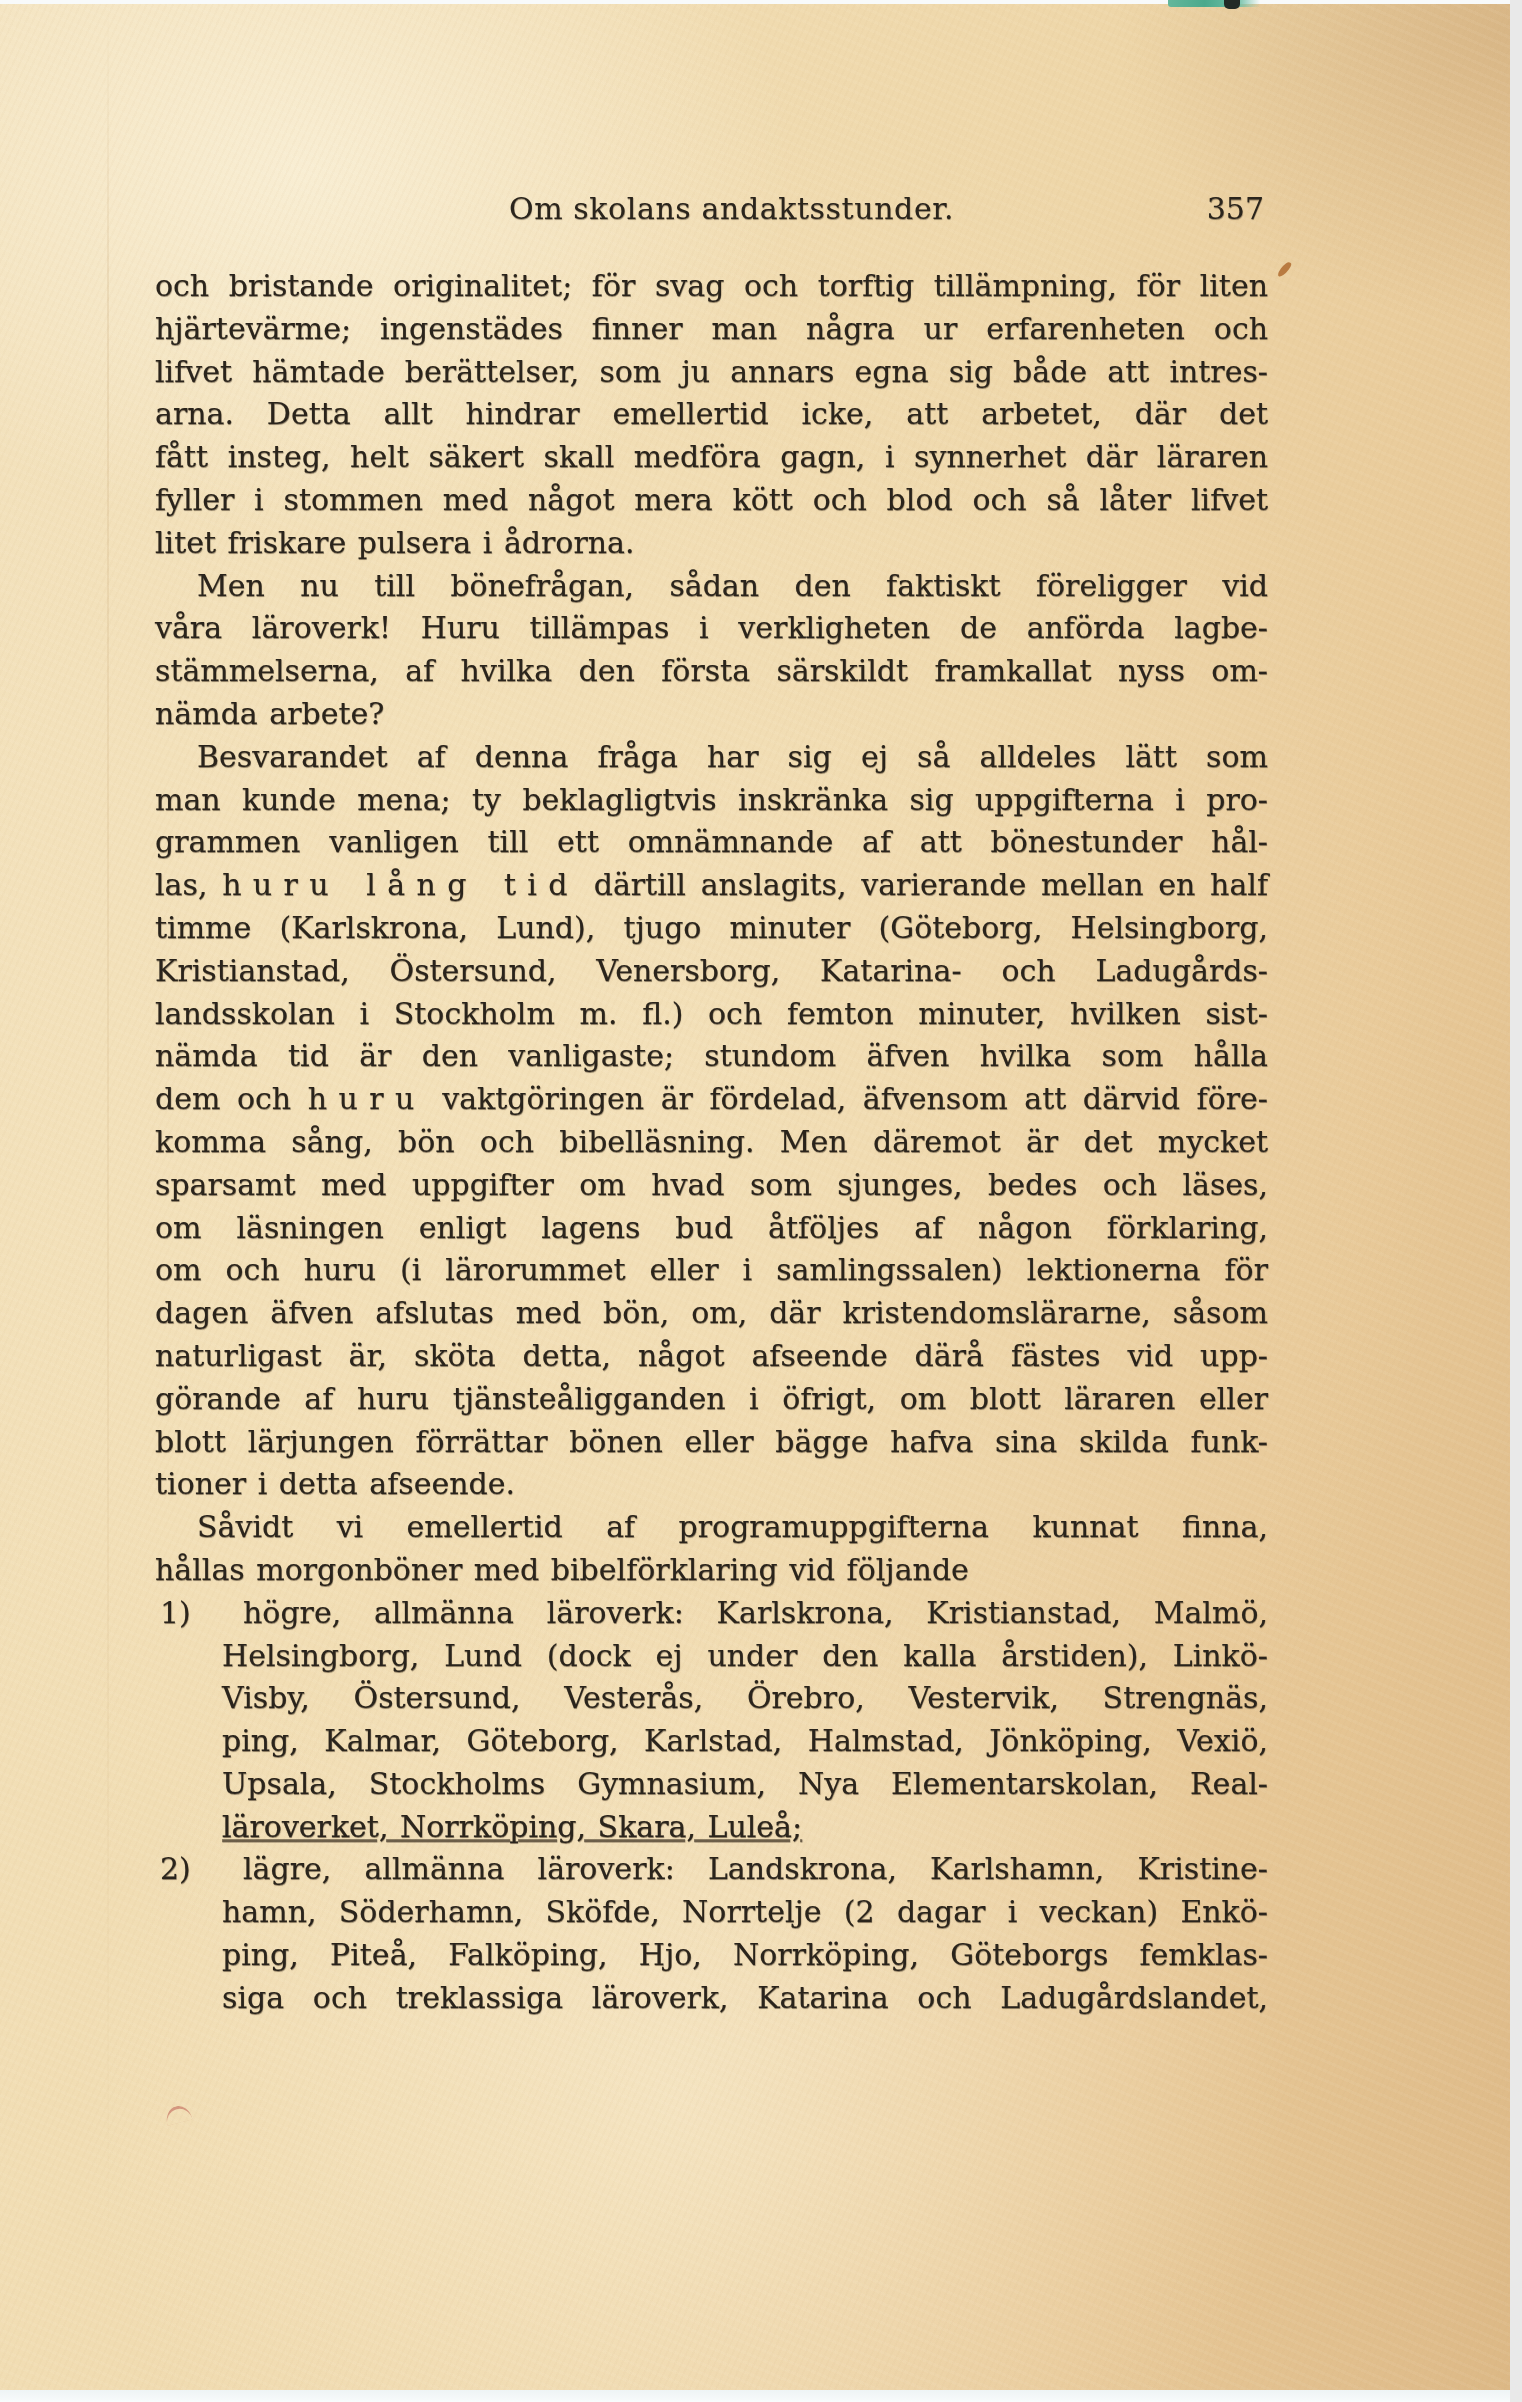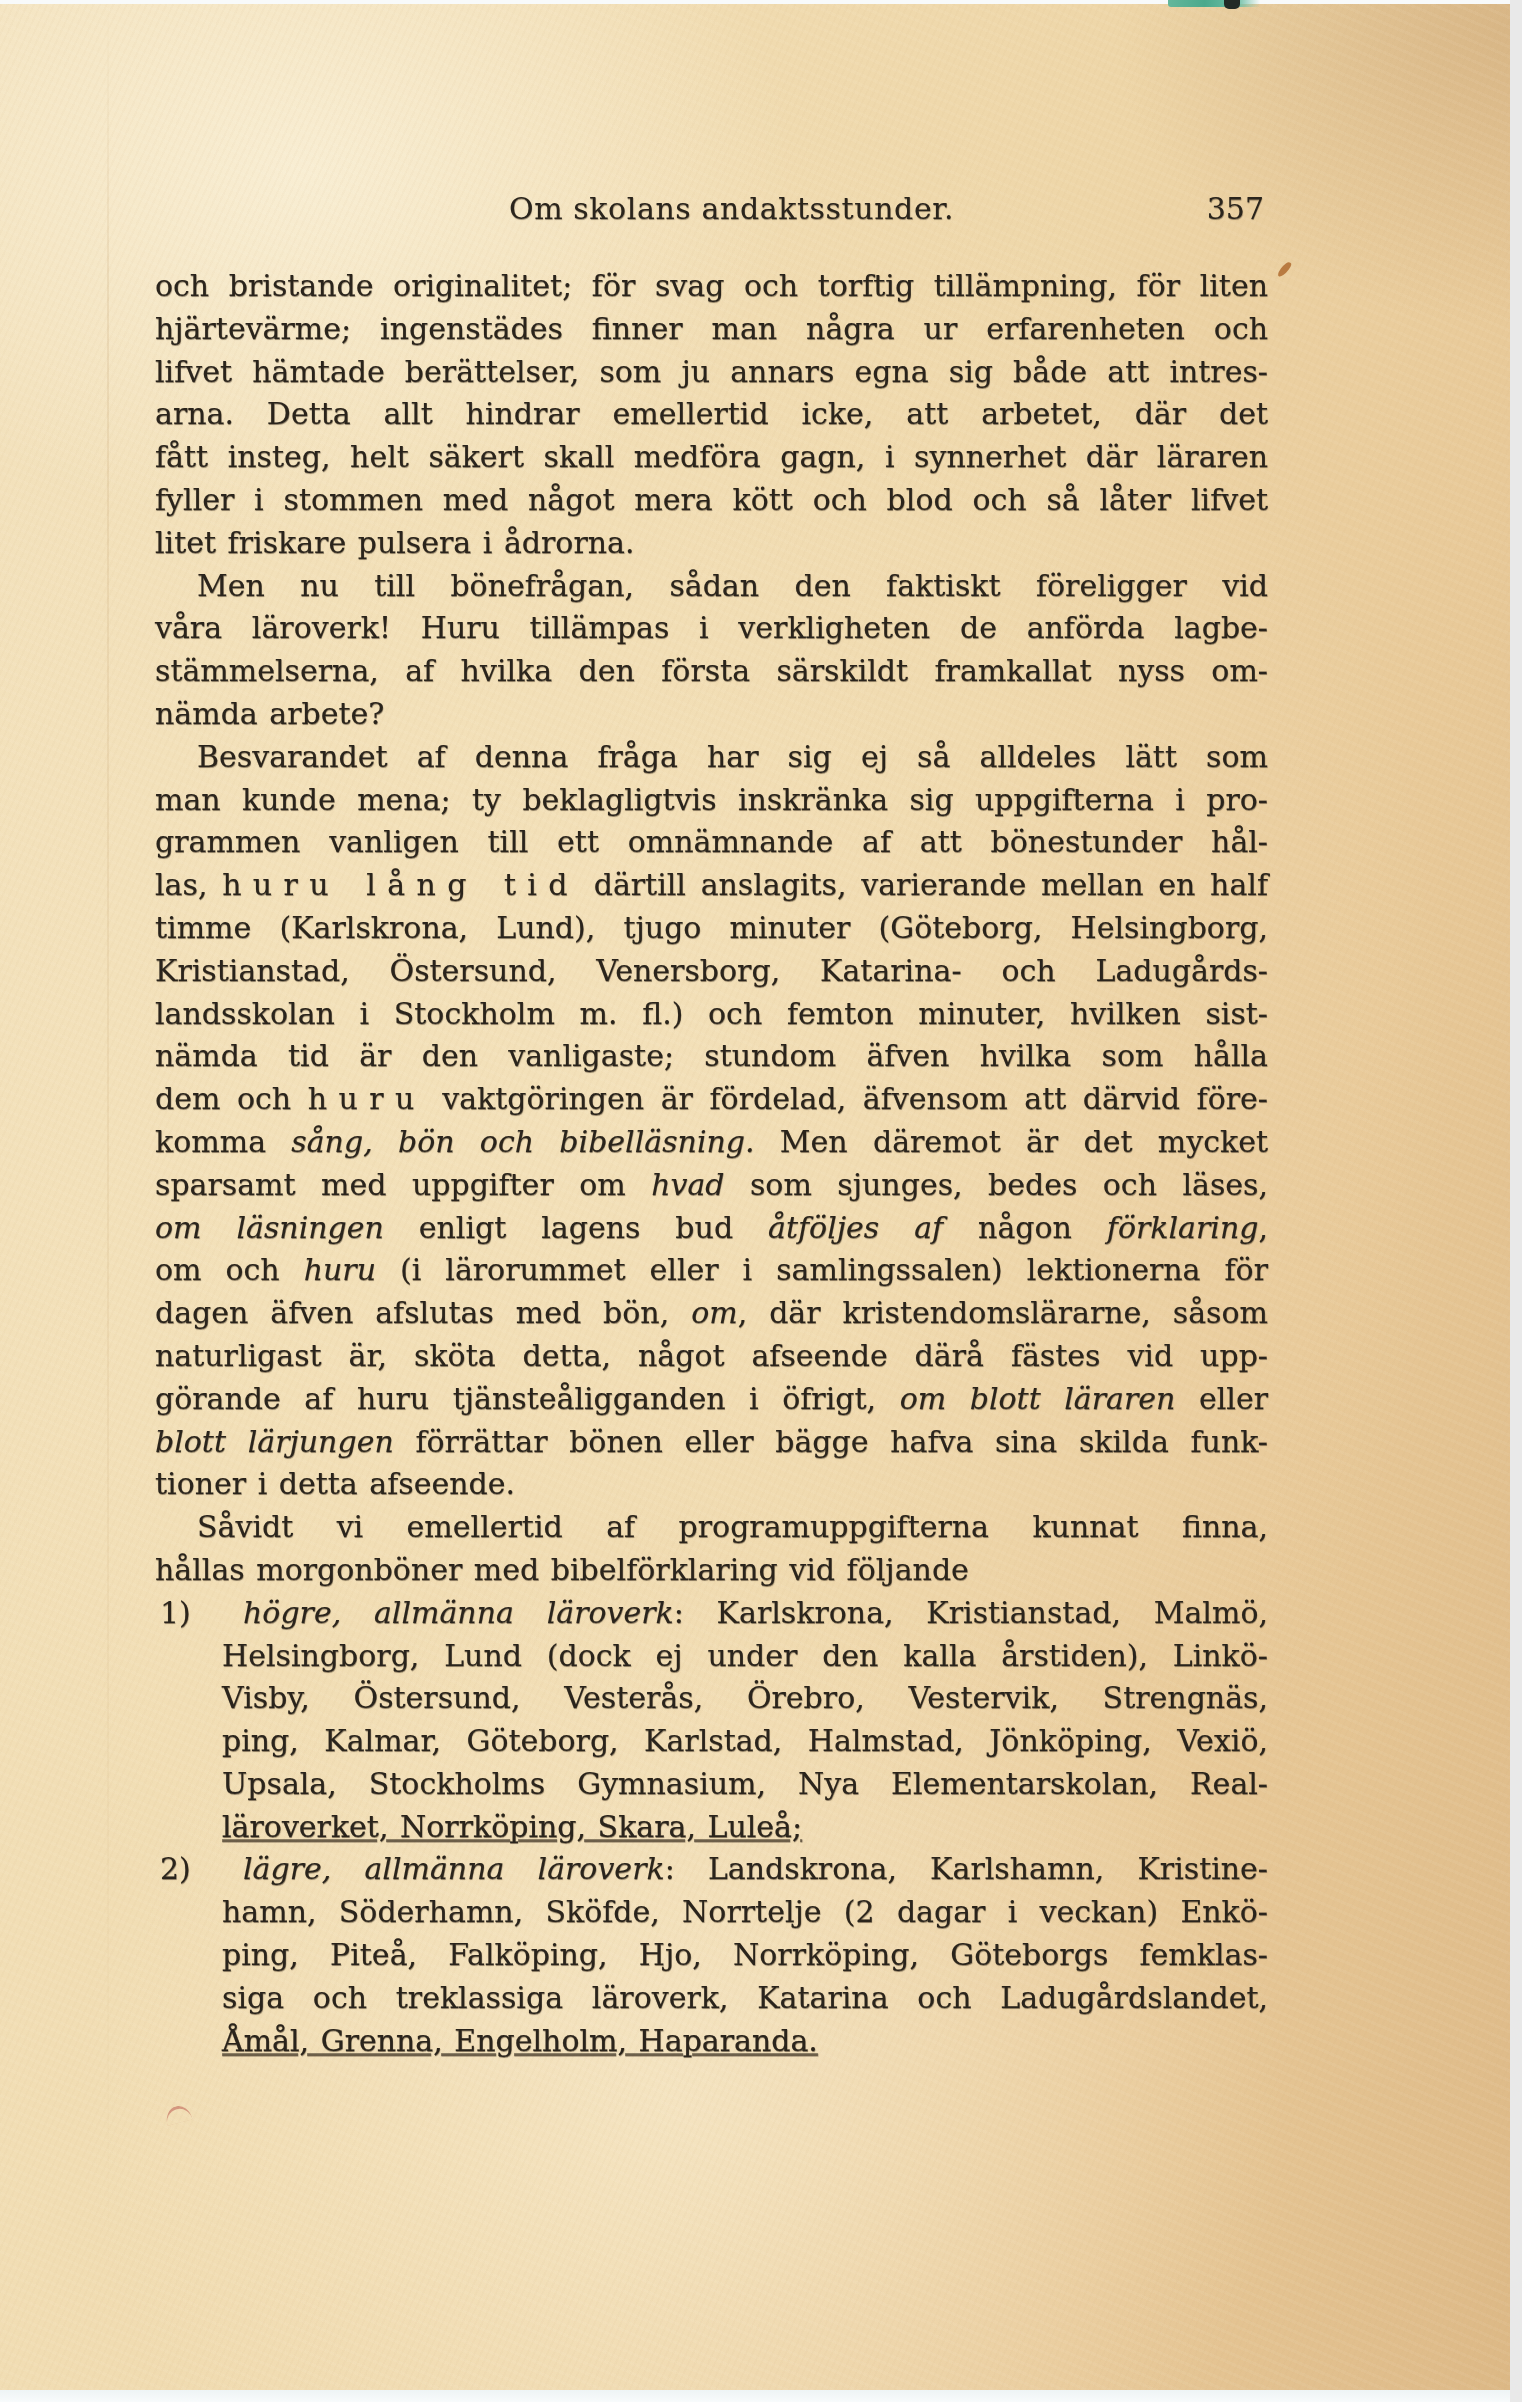--- a/index.html
+++ b/index.html
@@ -80,21 +80,21 @@
     text-shadow:.4px .6px .7px rgba(62,48,32,.5);
     -webkit-text-stroke:.25px rgba(44,34,22,.4);
   }
   .line{text-align:justify;text-align-last:justify;position:relative;}
   .line.end{text-align-last:left;}
   .line.indent{text-indent:42px;}
   .line.list{padding-left:67px;text-indent:21px;}
   .line.list .marker{position:absolute;left:5px;top:0;text-indent:0;}
   .line.cont{padding-left:67px;}
   .line.cont-end{padding-left:67px;text-align-last:left;text-decoration:underline;}
-  .italic{font-style:italic;}
+  .italic{}
   .spaced{letter-spacing:.38em;}
 </style>
 </head>
 <body>
 
 <div class="scan">
   <div class="paper"></div>
   <div class="crease"></div>
 
   <div class="running-header">
@@ -137,21 +137,20 @@
       <div class="line list"><span class="marker">1)</span><span class="italic">högre, allmänna läroverk</span><span>: Karlskrona, Kristianstad, Malmö,</span></div>
       <div class="line cont"><span>Helsingborg, Lund (dock ej under den kalla årstiden), Linkö-</span></div>
       <div class="line cont"><span>Visby, Östersund, Vesterås, Örebro, Vestervik, Strengnäs,</span></div>
       <div class="line cont"><span>ping, Kalmar, Göteborg, Karlstad, Halmstad, Jönköping, Vexiö,</span></div>
       <div class="line cont"><span>Upsala, Stockholms Gymnasium, Nya Elementarskolan, Real-</span></div>
       <div class="line cont-end"><span>läroverket, Norrköping, Skara, Luleå;</span></div>
       <div class="line list"><span class="marker">2)</span><span class="italic">lägre, allmänna läroverk</span><span>: Landskrona, Karlshamn, Kristine-</span></div>
       <div class="line cont"><span>hamn, Söderhamn, Sköfde, Norrtelje (2 dagar i veckan) Enkö-</span></div>
       <div class="line cont"><span>ping, Piteå, Falköping, Hjo, Norrköping, Göteborgs femklas-</span></div>
       <div class="line cont"><span>siga och treklassiga läroverk, Katarina och Ladugårdslandet,</span></div>
-      <div class="line cont-end"><span>Åmål, Grenna, Engelholm, Haparanda.</span></div>
     </div>
 
   <div class="pen-tick"></div>
   <div class="pen-curve"></div>
 
   <div class="scan-strip top"></div>
   <div class="artifact-teal"></div>
   <div class="artifact-dark"></div>
   <div class="scan-strip bottom"></div>
 </div>

